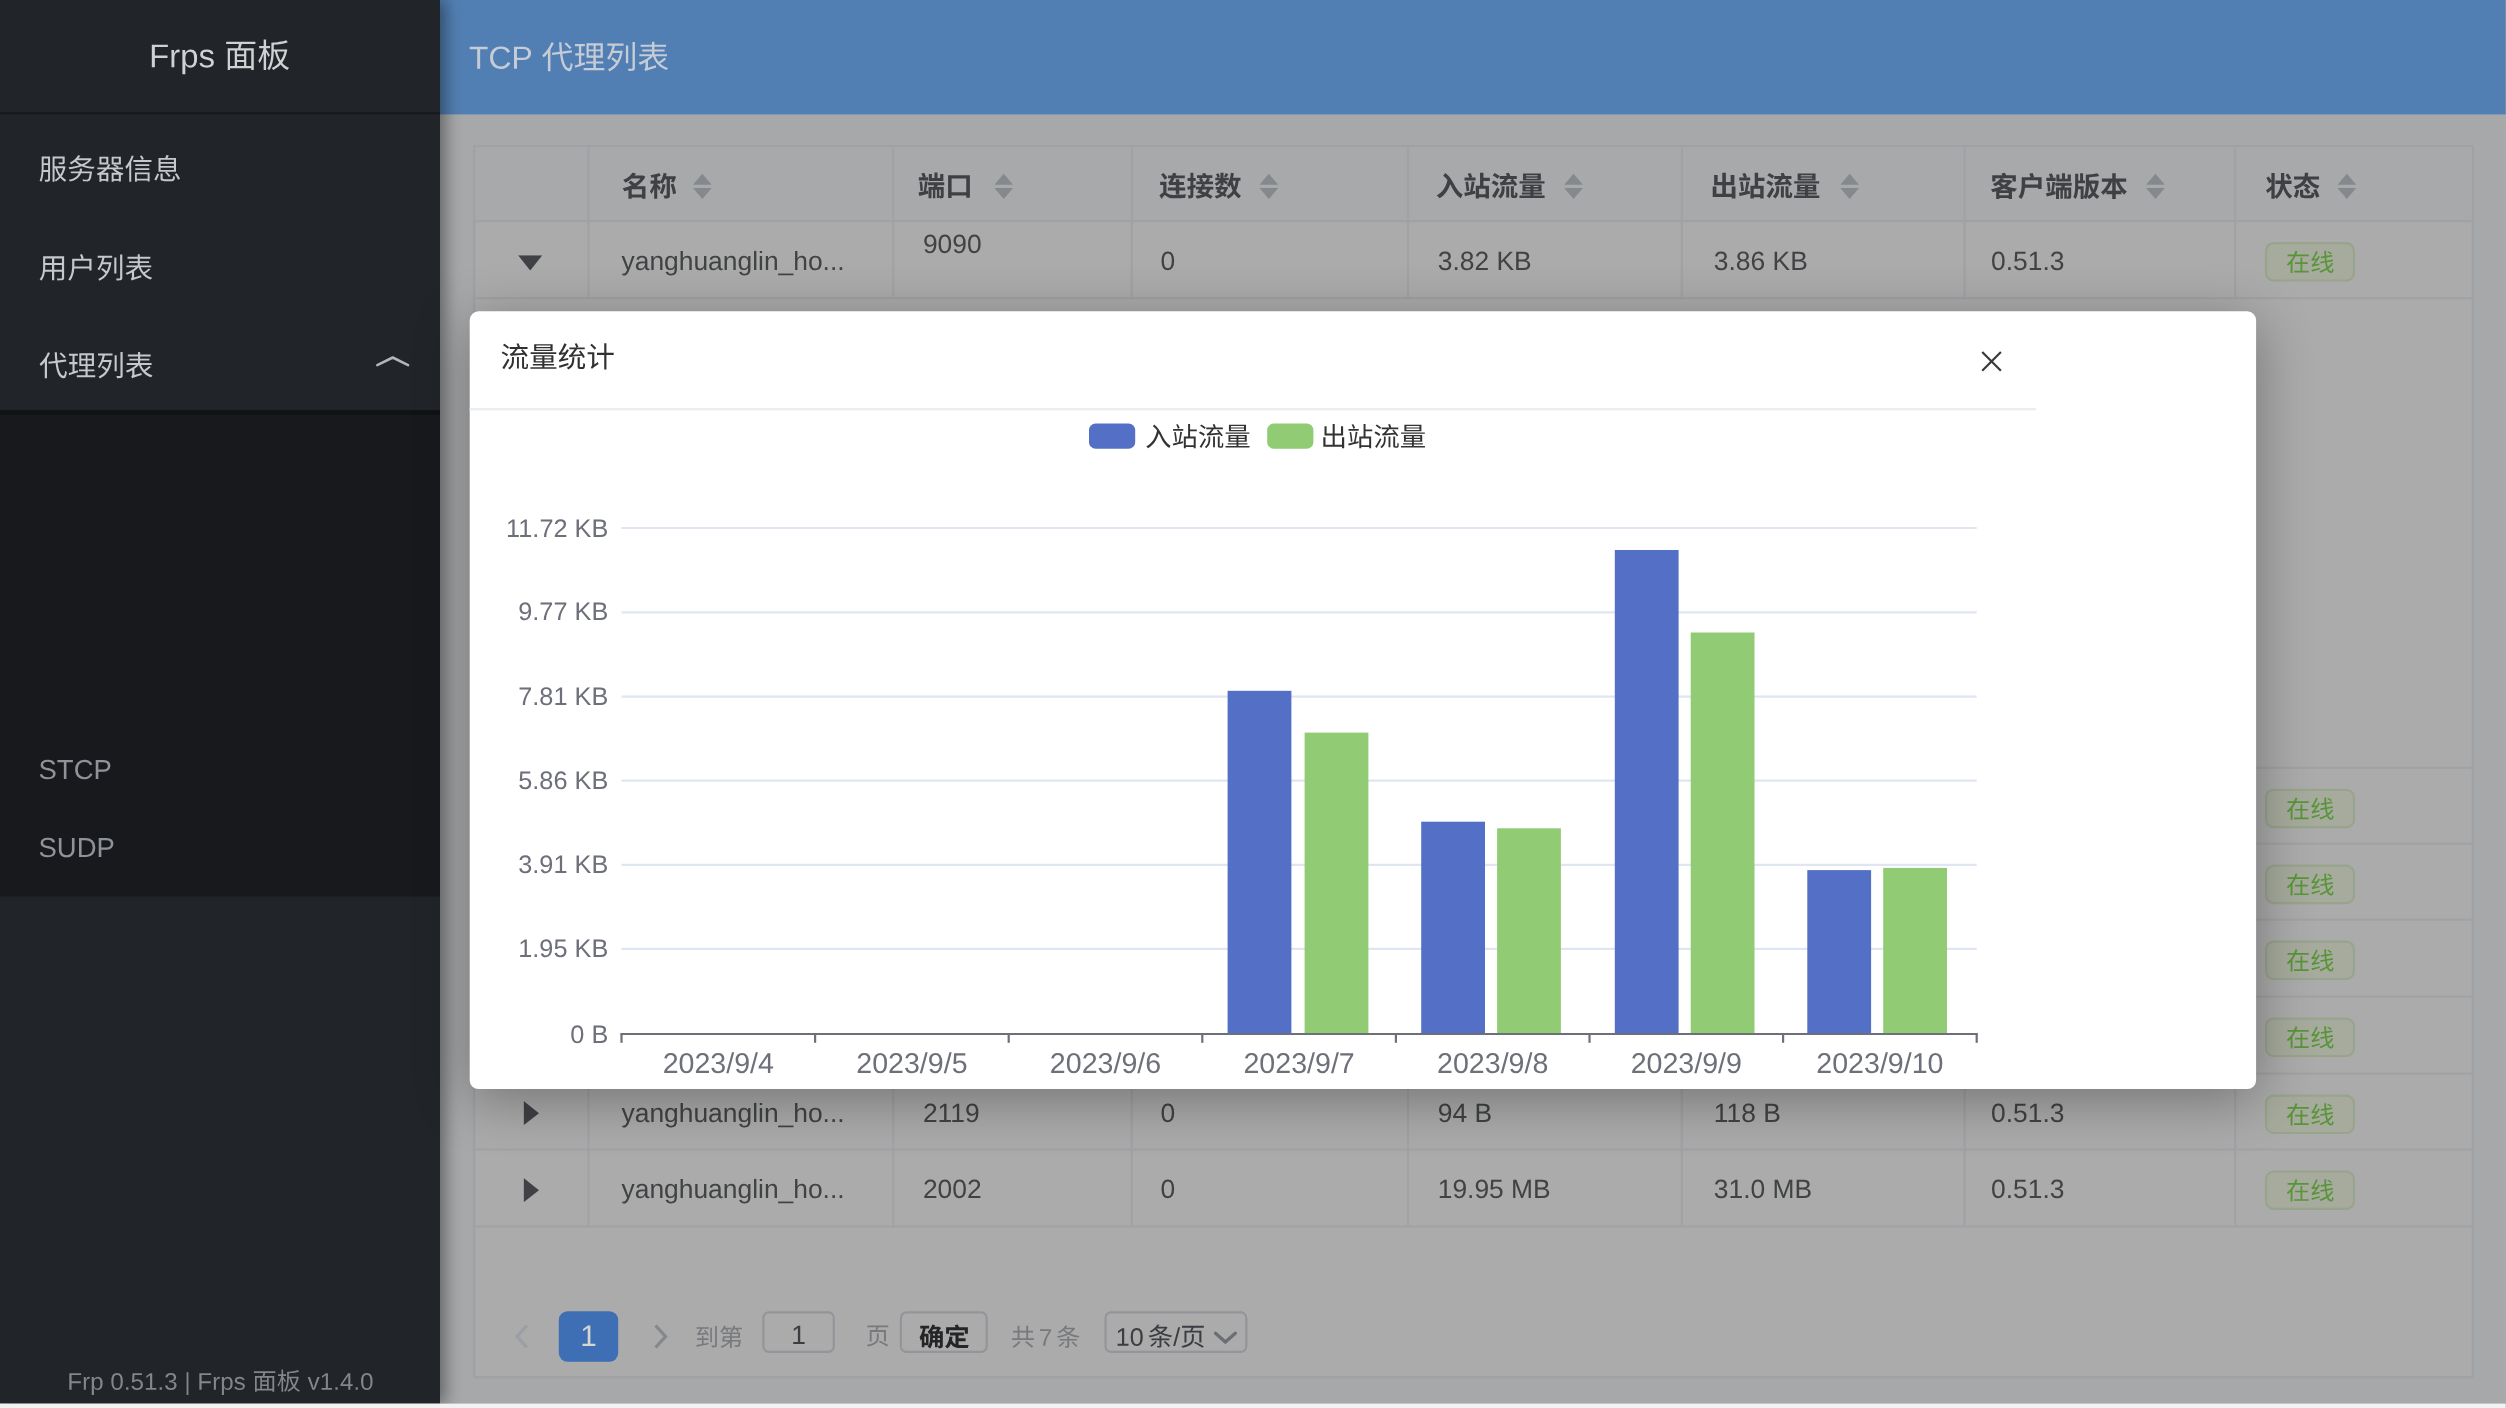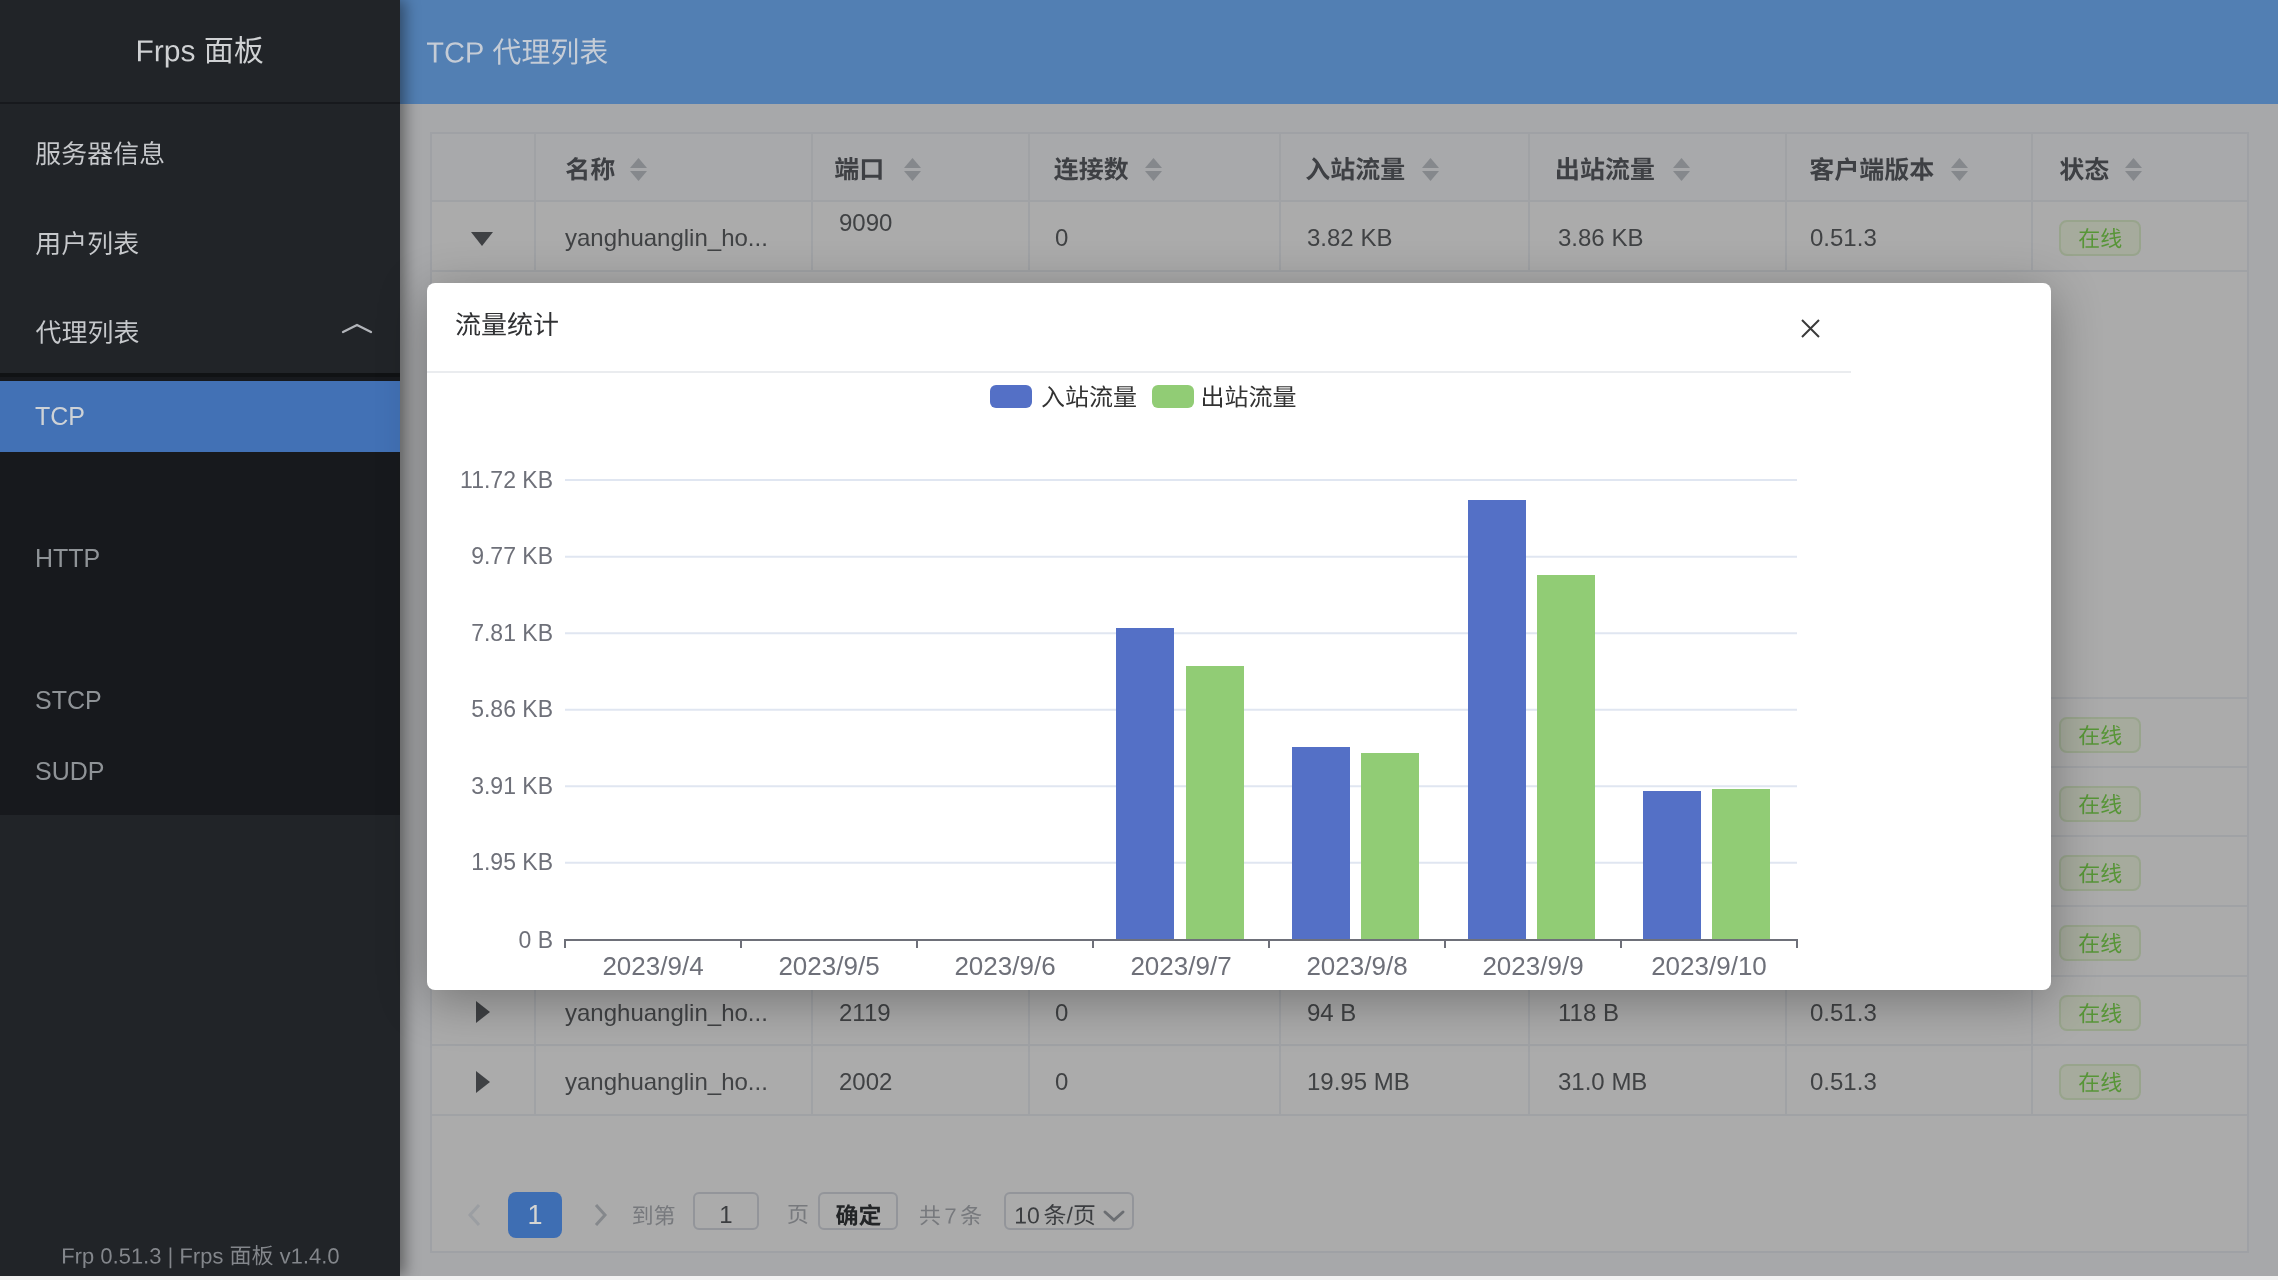--- a/index.html
+++ b/index.html
@@ -53,22 +53,20 @@
   <svg class="abs" style="left:35px;top:229.5px;z-index:6;" width="105" height="27" viewBox="0 0 105 27">
       <path transform="translate(0.2,23)" d="M4 -20V-10.6C4 -6.9 3.7 -2.3 0.8 0.9C1.3 1.2 2.1 1.8 2.3 2.2C4.3 0 5.2 -3 5.6 -5.9H12.1V1.8H14.1V-5.9H21.1V-0.6C21.1 -0.1 21 0.1 20.4 0.1C19.9 0.1 18.2 0.1 16.4 0.1C16.6 0.6 16.9 1.4 17 1.9C19.5 1.9 21 1.9 21.9 1.6C22.8 1.3 23.1 0.7 23.1 -0.6V-20ZM5.9 -18.1H12.1V-14H5.9ZM21.1 -18.1V-14H14.1V-18.1ZM5.9 -12.1H12.1V-7.7H5.8C5.9 -8.7 5.9 -9.7 5.9 -10.6ZM21.1 -12.1V-7.7H14.1V-12.1Z M32.4 -16H46V-10.8H32.4L32.4 -12.1ZM37.5 -21.5C38 -20.3 38.6 -18.9 38.9 -17.8H30.4V-12.1C30.4 -8.2 30.1 -2.8 26.9 1.1C27.4 1.3 28.2 1.9 28.6 2.2C31.1 -0.9 32 -5.2 32.3 -8.9H46V-7.2H48V-17.8H39.7L40.9 -18.2C40.6 -19.2 40 -20.8 39.3 -22Z M68.7 -18.8V-4.3H70.6V-18.8ZM74 -21.7V-0.4C74 -0 73.9 0.1 73.5 0.1C73.1 0.1 71.7 0.1 70.3 0.1C70.5 0.6 70.8 1.5 70.9 2C72.9 2 74.2 1.9 74.9 1.6C75.7 1.3 76 0.8 76 -0.5V-21.7ZM56.7 -7.9C58 -6.9 59.6 -5.7 60.7 -4.7C58.9 -2.2 56.6 -0.4 54.1 0.6C54.5 1 55 1.7 55.2 2.2C60.7 -0.3 64.8 -5.3 66.1 -14.4L64.9 -14.7L64.5 -14.6H58.7C59.1 -15.9 59.5 -17.2 59.8 -18.6H66.8V-20.4H53.6V-18.6H57.8C56.9 -14.6 55.5 -10.9 53.4 -8.5C53.8 -8.2 54.6 -7.5 54.9 -7.2C56.1 -8.7 57.1 -10.6 58 -12.8H63.9C63.4 -10.4 62.7 -8.2 61.7 -6.4C60.7 -7.3 59.1 -8.5 57.8 -9.3Z M84.6 2.1C85.2 1.7 86.1 1.3 93.4 -1C93.3 -1.4 93.1 -2.2 93.1 -2.7L86.7 -0.8V-6.5C88.3 -7.6 89.7 -8.8 90.8 -10C92.8 -4.5 96.5 -0.6 101.8 1.2C102.1 0.7 102.7 -0.1 103.1 -0.5C100.6 -1.2 98.4 -2.5 96.6 -4.2C98.2 -5.2 100.1 -6.6 101.6 -7.9L100 -9C98.9 -7.9 97 -6.5 95.5 -5.4C94.3 -6.7 93.4 -8.3 92.7 -10H102.3V-11.7H91.9V-14H100.3V-15.6H91.9V-17.8H101.5V-19.5H91.9V-21.8H90V-19.5H80.7V-17.8H90V-15.6H82.1V-14H90V-11.7H79.7V-10H88.3C85.9 -7.8 82.2 -5.8 78.9 -4.8C79.4 -4.4 79.9 -3.6 80.2 -3.2C81.7 -3.7 83.2 -4.4 84.7 -5.3V-1.4C84.7 -0.4 84.1 0.1 83.7 0.3C84 0.7 84.4 1.6 84.6 2.1Z" fill="#c6c8cb"></path>
     </svg>
   <svg class="abs" style="left:35px;top:318.5px;z-index:6;" width="105" height="27" viewBox="0 0 105 27">
       <path transform="translate(0.5,22.8)" d="M18.6 -20.4C20.1 -19.1 21.9 -17.2 22.8 -16.1L24.3 -17.1C23.4 -18.3 21.6 -20 20 -21.3ZM14.2 -21.5C14.4 -18.7 14.5 -16.1 14.8 -13.7L8.4 -12.9L8.7 -11.1L15 -11.9C16 -3.7 18 1.7 22.4 2.1C23.7 2.1 24.8 0.8 25.3 -3.7C25 -3.9 24.1 -4.4 23.7 -4.8C23.5 -1.7 23 -0.2 22.3 -0.2C19.5 -0.5 17.8 -5.2 16.9 -12.1L24.8 -13.1L24.5 -14.9L16.7 -14C16.4 -16.3 16.3 -18.8 16.2 -21.5ZM8.1 -21.6C6.4 -17.4 3.5 -13.5 0.5 -10.9C0.9 -10.5 1.5 -9.5 1.7 -9C2.9 -10.1 4.1 -11.4 5.2 -12.8V2H7.2V-15.7C8.2 -17.4 9.2 -19.2 10 -21Z M38.4 -14H42.4V-10.7H38.4ZM44 -14H48V-10.7H44ZM38.4 -18.9H42.4V-15.6H38.4ZM44 -18.9H48V-15.6H44ZM34.3 -0.6V1.2H51.1V-0.6H44.2V-4.2H50.3V-5.9H44.2V-9H49.9V-20.6H36.6V-9H42.2V-5.9H36.3V-4.2H42.2V-0.6ZM26.9 -2.6 27.4 -0.6C29.7 -1.4 32.7 -2.4 35.5 -3.3L35.2 -5.2L32.3 -4.3V-10.7H34.9V-12.6H32.3V-18.3H35.3V-20.1H27.2V-18.3H30.4V-12.6H27.5V-10.7H30.4V-3.7C29.1 -3.2 27.9 -2.9 26.9 -2.6Z M68.7 -18.8V-4.3H70.6V-18.8ZM74 -21.7V-0.4C74 -0 73.9 0.1 73.5 0.1C73.1 0.1 71.7 0.1 70.3 0.1C70.5 0.6 70.8 1.5 70.9 2C72.9 2 74.2 1.9 74.9 1.6C75.7 1.3 76 0.8 76 -0.5V-21.7ZM56.7 -7.9C58 -6.9 59.6 -5.7 60.7 -4.7C58.9 -2.2 56.6 -0.4 54.1 0.6C54.5 1 55 1.7 55.2 2.2C60.7 -0.3 64.8 -5.3 66.1 -14.4L64.9 -14.7L64.5 -14.6H58.7C59.1 -15.9 59.5 -17.2 59.8 -18.6H66.8V-20.4H53.6V-18.6H57.8C56.9 -14.6 55.5 -10.9 53.4 -8.5C53.8 -8.2 54.6 -7.5 54.9 -7.2C56.1 -8.7 57.1 -10.6 58 -12.8H63.9C63.4 -10.4 62.7 -8.2 61.7 -6.4C60.7 -7.3 59.1 -8.5 57.8 -9.3Z M84.6 2.1C85.2 1.7 86.1 1.3 93.4 -1C93.3 -1.4 93.1 -2.2 93.1 -2.7L86.7 -0.8V-6.5C88.3 -7.6 89.7 -8.8 90.8 -10C92.8 -4.5 96.5 -0.6 101.8 1.2C102.1 0.7 102.7 -0.1 103.1 -0.5C100.6 -1.2 98.4 -2.5 96.6 -4.2C98.2 -5.2 100.1 -6.6 101.6 -7.9L100 -9C98.9 -7.9 97 -6.5 95.5 -5.4C94.3 -6.7 93.4 -8.3 92.7 -10H102.3V-11.7H91.9V-14H100.3V-15.6H91.9V-17.8H101.5V-19.5H91.9V-21.8H90V-19.5H80.7V-17.8H90V-15.6H82.1V-14H90V-11.7H79.7V-10H88.3C85.9 -7.8 82.2 -5.8 78.9 -4.8C79.4 -4.4 79.9 -3.6 80.2 -3.2C81.7 -3.7 83.2 -4.4 84.7 -5.3V-1.4C84.7 -0.4 84.1 0.1 83.7 0.3C84 0.7 84.4 1.6 84.6 2.1Z" fill="#c6c8cb"></path>
     </svg>
   <svg class="abs" style="left:341px;top:320px;" width="32" height="16" viewBox="0 0 32 16">
       <polyline points="2,12 16,5 30,12" fill="none" stroke="#b2b5ba" stroke-width="2.3" stroke-linecap="round" stroke-linejoin="round"></polyline>
     </svg>
   <div class="abs" id="submenu">
-    <div class="abs smitem smactive" style="top:4px;">TCP</div>
-    <div class="abs smitem" style="top:146px;">HTTP</div>
     <div class="abs smitem" style="top:288px;">STCP</div>
     <div class="abs smitem" style="top:359px;">SUDP</div>
   </div>
   <svg class="abs" style="left:62px;top:1244px;z-index:6;" width="278" height="26" viewBox="0 0 278 26">
       <path transform="translate(-0.8,19.5)" d="M3.9 -13.5V-7.8H12.3V-6.1H3.9V0H1.8V-15.1H12.6V-13.5Z M15 0V-8.9Q15 -10.1 14.9 -11.6H16.7Q16.8 -9.6 16.8 -9.2H16.9Q17.3 -10.7 17.9 -11.3Q18.5 -11.8 19.6 -11.8Q20 -11.8 20.4 -11.7V-10Q20 -10.1 19.4 -10.1Q18.2 -10.1 17.5 -9Q16.9 -8 16.9 -6.1V0Z M32.1 -5.9Q32.1 0.2 27.8 0.2Q25.1 0.2 24.2 -1.8H24.1Q24.2 -1.7 24.2 0V4.6H22.2V-9.2Q22.2 -11 22.2 -11.6H24.1Q24.1 -11.6 24.1 -11.3Q24.1 -11.1 24.1 -10.5Q24.2 -10 24.2 -9.8H24.2Q24.7 -10.8 25.6 -11.3Q26.4 -11.8 27.8 -11.8Q29.9 -11.8 31 -10.4Q32.1 -8.9 32.1 -5.9ZM30 -5.8Q30 -8.2 29.4 -9.3Q28.7 -10.3 27.3 -10.3Q26.2 -10.3 25.5 -9.9Q24.9 -9.4 24.5 -8.3Q24.2 -7.3 24.2 -5.7Q24.2 -3.4 24.9 -2.3Q25.6 -1.2 27.3 -1.2Q28.7 -1.2 29.4 -2.3Q30 -3.3 30 -5.8Z M50.5 -7.6Q50.5 -3.8 49.2 -1.8Q47.8 0.2 45.2 0.2Q42.6 0.2 41.3 -1.8Q40 -3.8 40 -7.6Q40 -11.5 41.2 -13.4Q42.5 -15.4 45.3 -15.4Q47.9 -15.4 49.2 -13.4Q50.5 -11.4 50.5 -7.6ZM48.5 -7.6Q48.5 -10.8 47.8 -12.3Q47 -13.8 45.3 -13.8Q43.5 -13.8 42.7 -12.3Q41.9 -10.9 41.9 -7.6Q41.9 -4.4 42.7 -2.9Q43.5 -1.4 45.2 -1.4Q46.9 -1.4 47.7 -2.9Q48.5 -4.4 48.5 -7.6Z M53.4 0V-2.4H55.5V0Z M68.8 -4.9Q68.8 -2.5 67.4 -1.2Q65.9 0.2 63.4 0.2Q61.3 0.2 60 -0.7Q58.7 -1.6 58.3 -3.4L60.3 -3.6Q60.9 -1.4 63.4 -1.4Q65 -1.4 65.9 -2.3Q66.8 -3.2 66.8 -4.9Q66.8 -6.3 65.9 -7.2Q65 -8.1 63.5 -8.1Q62.7 -8.1 62 -7.8Q61.4 -7.6 60.7 -7H58.8L59.3 -15.1H67.9V-13.5H61.1L60.8 -8.7Q62 -9.7 63.9 -9.7Q66.1 -9.7 67.4 -8.3Q68.8 -7 68.8 -4.9Z M71.4 0V-1.6H75.2V-13.3L71.8 -10.8V-12.7L75.4 -15.1H77.2V-1.6H80.9V0Z M83.9 0V-2.4H86V0Z M99.3 -4.2Q99.3 -2.1 98 -0.9Q96.7 0.2 94.2 0.2Q91.9 0.2 90.5 -0.8Q89.1 -1.9 88.9 -3.9L90.9 -4.1Q91.3 -1.4 94.2 -1.4Q95.6 -1.4 96.5 -2.1Q97.3 -2.8 97.3 -4.2Q97.3 -5.5 96.4 -6.2Q95.4 -6.9 93.6 -6.9H92.5V-8.5H93.6Q95.2 -8.5 96 -9.2Q96.9 -9.9 96.9 -11.2Q96.9 -12.4 96.2 -13.1Q95.5 -13.8 94.1 -13.8Q92.8 -13.8 92 -13.1Q91.2 -12.5 91.1 -11.3L89.1 -11.4Q89.4 -13.3 90.7 -14.3Q92 -15.4 94.1 -15.4Q96.4 -15.4 97.6 -14.3Q98.9 -13.2 98.9 -11.4Q98.9 -9.9 98.1 -9Q97.3 -8.1 95.7 -7.8V-7.7Q97.4 -7.5 98.4 -6.6Q99.3 -5.6 99.3 -4.2Z M108.4 4.7V-15.9H110.1V4.7Z M122.1 -13.5V-7.8H130.5V-6.1H122.1V0H120V-15.1H130.8V-13.5Z M133.2 0V-8.9Q133.2 -10.1 133.1 -11.6H135Q135 -9.6 135 -9.2H135.1Q135.5 -10.7 136.1 -11.3Q136.7 -11.8 137.8 -11.8Q138.2 -11.8 138.6 -11.7V-10Q138.2 -10.1 137.6 -10.1Q136.4 -10.1 135.8 -9Q135.1 -8 135.1 -6.1V0Z M150.3 -5.9Q150.3 0.2 146 0.2Q143.3 0.2 142.4 -1.8H142.4Q142.4 -1.7 142.4 0V4.6H140.5V-9.2Q140.5 -11 140.4 -11.6H142.3Q142.3 -11.6 142.3 -11.3Q142.3 -11.1 142.4 -10.5Q142.4 -10 142.4 -9.8H142.4Q142.9 -10.8 143.8 -11.3Q144.6 -11.8 146 -11.8Q148.2 -11.8 149.2 -10.4Q150.3 -8.9 150.3 -5.9ZM148.3 -5.8Q148.3 -8.2 147.6 -9.3Q147 -10.3 145.5 -10.3Q144.4 -10.3 143.7 -9.9Q143.1 -9.4 142.7 -8.3Q142.4 -7.3 142.4 -5.7Q142.4 -3.4 143.1 -2.3Q143.9 -1.2 145.5 -1.2Q147 -1.2 147.6 -2.3Q148.3 -3.3 148.3 -5.8Z M161.4 -3.2Q161.4 -1.6 160.2 -0.7Q159 0.2 156.7 0.2Q154.5 0.2 153.4 -0.5Q152.2 -1.2 151.8 -2.7L153.5 -3.1Q153.8 -2.1 154.6 -1.7Q155.3 -1.3 156.7 -1.3Q158.2 -1.3 158.9 -1.7Q159.6 -2.2 159.6 -3.1Q159.6 -3.7 159.1 -4.2Q158.6 -4.6 157.6 -4.9L156.2 -5.3Q154.5 -5.7 153.8 -6.1Q153.1 -6.5 152.7 -7.1Q152.3 -7.7 152.3 -8.6Q152.3 -10.1 153.4 -11Q154.6 -11.8 156.7 -11.8Q158.7 -11.8 159.8 -11.1Q160.9 -10.5 161.2 -9L159.5 -8.7Q159.3 -9.5 158.6 -9.9Q157.9 -10.3 156.7 -10.3Q155.4 -10.3 154.8 -9.9Q154.2 -9.5 154.2 -8.7Q154.2 -8.2 154.4 -7.9Q154.7 -7.6 155.2 -7.4Q155.7 -7.2 157.3 -6.8Q158.9 -6.4 159.5 -6Q160.2 -5.7 160.6 -5.3Q161 -4.9 161.2 -4.4Q161.4 -3.9 161.4 -3.2Z M176.9 -7.3H181.6V-4.9H176.9ZM176.9 -8.7V-11.1H181.6V-8.7ZM176.9 -3.5H181.6V-0.9H176.9ZM169.6 -17V-15.4H178.1C178 -14.5 177.7 -13.5 177.5 -12.7H170.6V1.8H172.2V0.6H186.4V1.8H188.1V-12.7H179.2L180 -15.4H189.1V-17ZM172.2 -0.9V-11.1H175.4V-0.9ZM186.4 -0.9H183.1V-11.1H186.4Z M194.7 -18.5V-14.2H191.6V-12.7H194.5C193.8 -9.7 192.5 -6.1 191 -4.3C191.3 -3.9 191.7 -3.2 191.9 -2.8C192.9 -4.2 193.9 -6.7 194.7 -9.3V1.7H196.2V-10C196.8 -8.9 197.5 -7.5 197.8 -6.8L198.8 -8.1C198.4 -8.7 196.8 -11.3 196.2 -12V-12.7H198.9V-14.2H196.2V-18.5ZM209.7 -18.1C207.5 -17.1 203.2 -16.6 199.8 -16.4V-11C199.8 -7.5 199.5 -2.6 197.1 0.9C197.5 1.1 198.1 1.5 198.4 1.8C200.8 -1.6 201.3 -6.8 201.4 -10.5H202C202.7 -7.7 203.6 -5.2 205 -3.2C203.5 -1.5 201.9 -0.4 200 0.4C200.4 0.7 200.8 1.4 201 1.8C202.9 0.9 204.5 -0.3 205.9 -1.8C207.2 -0.2 208.7 1 210.5 1.8C210.7 1.4 211.2 0.7 211.6 0.4C209.8 -0.3 208.2 -1.5 207 -3.1C208.6 -5.3 209.8 -8.1 210.4 -11.7L209.4 -12L209.1 -12H201.4V-15.1C204.7 -15.3 208.5 -15.8 210.8 -16.7ZM208.5 -10.5C208 -8.1 207.1 -6.2 206 -4.5C204.9 -6.2 204.1 -8.3 203.5 -10.5Z M225 0H222.8L218.5 -11.6H220.6L223.2 -4.1Q223.3 -3.6 223.9 -1.5L224.3 -2.8L224.7 -4L227.3 -11.6H229.4Z M231.1 0V-1.6H235V-13.3L231.6 -10.8V-12.7L235.2 -15.1H236.9V-1.6H240.6V0Z M243.7 0V-2.4H245.8V0Z M257.3 -3.4V0H255.4V-3.4H248.3V-4.9L255.2 -15.1H257.3V-5H259.4V-3.4ZM255.4 -13Q255.4 -12.9 255.1 -12.4Q254.9 -11.9 254.7 -11.7L250.8 -6L250.3 -5.2L250.1 -5H255.4Z M262.1 0V-2.4H264.1V0Z M277.5 -7.6Q277.5 -3.8 276.2 -1.8Q274.9 0.2 272.2 0.2Q269.6 0.2 268.3 -1.8Q267 -3.8 267 -7.6Q267 -11.5 268.3 -13.4Q269.6 -15.4 272.3 -15.4Q275 -15.4 276.3 -13.4Q277.5 -11.4 277.5 -7.6ZM275.6 -7.6Q275.6 -10.8 274.8 -12.3Q274.1 -13.8 272.3 -13.8Q270.5 -13.8 269.7 -12.3Q269 -10.9 269 -7.6Q269 -4.4 269.8 -2.9Q270.5 -1.4 272.3 -1.4Q274 -1.4 274.8 -2.9Q275.6 -4.4 275.6 -7.6Z" fill="#83868b"></path>
     </svg>
 </div>
 
 <div class="abs" id="card">
   <div class="abs" id="thead"></div>

